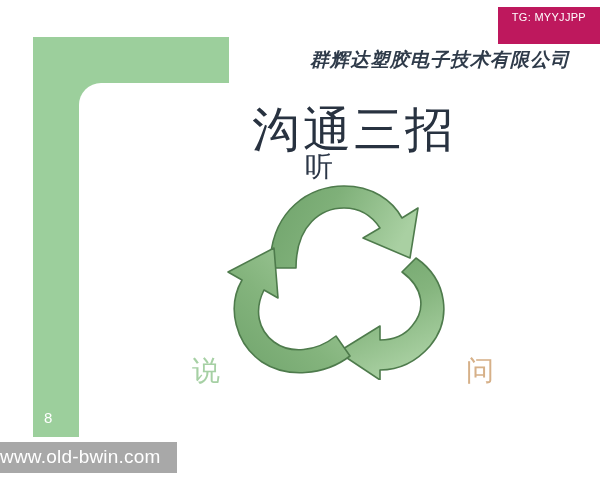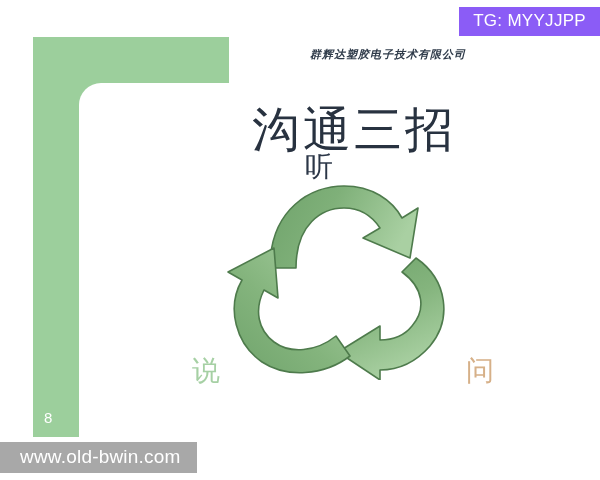--- a/index.html
+++ b/index.html
@@ -48,49 +48,49 @@
     color: #ffffff;
     font-family: "Liberation Sans", sans-serif;
     letter-spacing: 0.5px;
   }
 
   
   #tg-badge {
     position: absolute;
     right: 0px;
     top: 7px;
-    background: #8b5cf6;
+    background: #be185d;
     color: #ffffff;
-    font-size: 17px;
-    padding: 4px 14px 5px 14px;
+    font-size: 11px;
+    padding: 4px 14px 21px 14px;
     letter-spacing: 0.3px;
     font-family: "Liberation Sans", sans-serif;
     white-space: nowrap;
   }
 
   
   #bottom-watermark {
     position: absolute;
     left: 0px;
     top: 442px;
     background: #a8a8a8;
     color: #ffffff;
     font-size: 19px;
-    padding: 4px 16px 5px 20px;
+    padding: 4px 16px 5px 0;
     letter-spacing: 0.2px;
     font-family: "Liberation Sans", sans-serif;
     white-space: nowrap;
   }
 
   
   #company-name {
     position: absolute;
     left: 310px;
     top: 47px;
-    font-size: 11px;
+    font-size: 19px;
     color: #2f3b4a;
     font-family: Liberation Mono, monospace;
     font-style: italic;
     font-weight: bold;
     letter-spacing: 1px;
     white-space: nowrap;
   }
 
   
   #slide-title {

